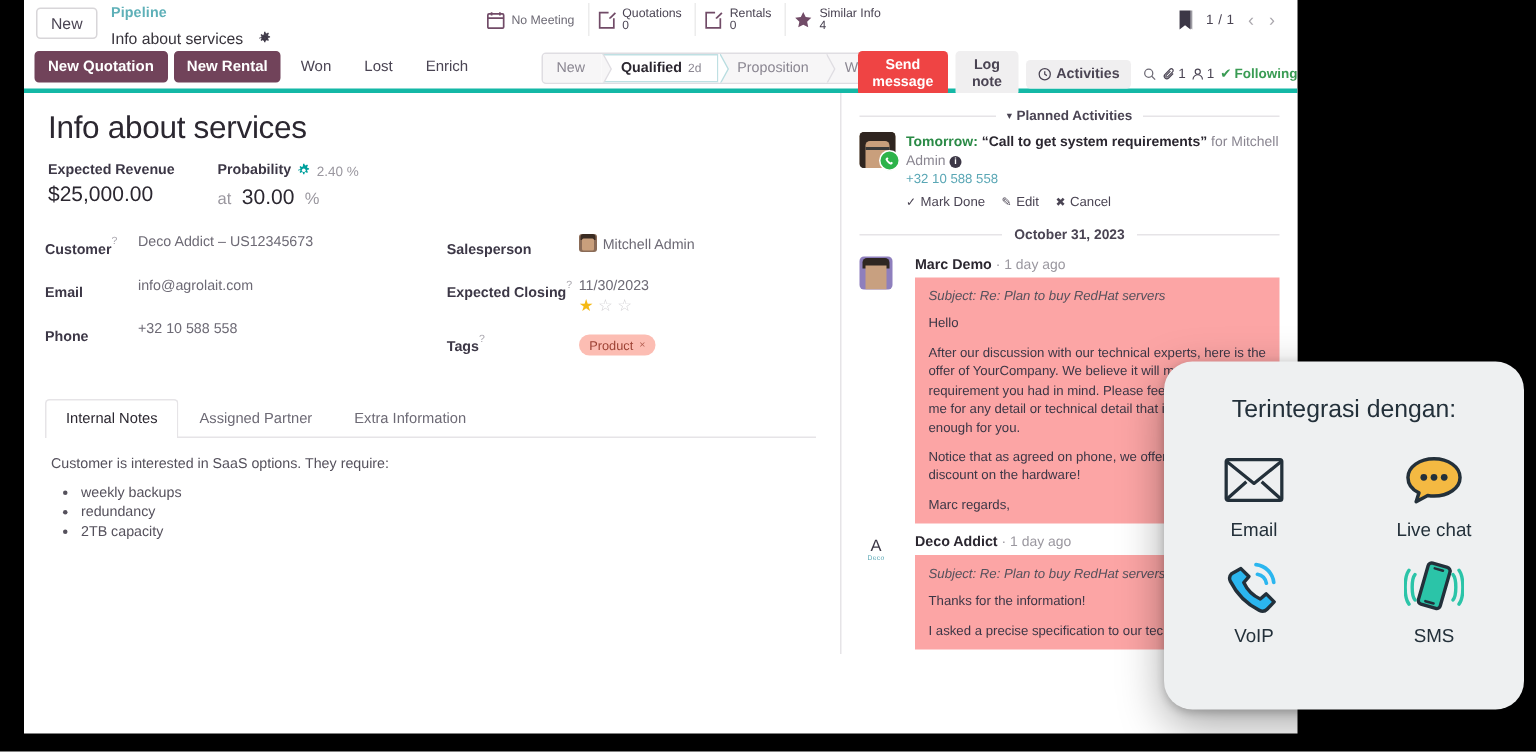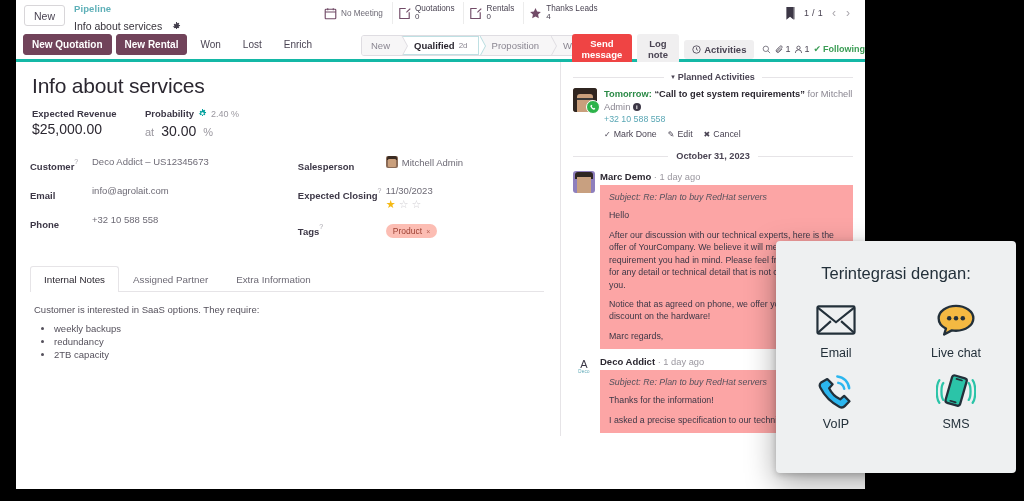--- a/index.html
+++ b/index.html
@@ -173,40 +173,40 @@
     color:#fff;font-size:6px;text-align:center;line-height:8px;font-weight:700;vertical-align:1px;}
   .act-phone{font-size:8.8px;color:#5aa7b5;margin-top:1px;}
   .act-links{display:flex;gap:11px;margin-top:5px;}
   .act-link{font-size:8.8px;color:#4a4453;display:flex;align-items:center;gap:3px;cursor:pointer;}
   .act-link .gl{font-size:8px;}
 
   .date-sep{display:flex;align-items:center;gap:8px;padding:12px 12px 6px 12px;}
   .date-sep .line{flex:1;height:1px;background:#e6e4e7;}
   .date-sep .txt{font-size:9.2px;font-weight:700;color:#4a4453;}
 
-  .msg{display:flex;gap:5px;padding:4px 12px 0 12px;}
+  .msg{display:flex;gap:15px;padding:4px 12px 0 12px;}
   .msg-av{width:22px;height:22px;flex:0 0 auto;border-radius:3px;overflow:hidden;position:relative;}
   .msg-av.marc{background:#8e7fbd;}
   .msg-av.marc .h{position:absolute;left:2px;top:1px;right:2px;height:7px;background:#2e2622;border-radius:3px 3px 0 0;}
   .msg-av.marc .f{position:absolute;left:4px;top:6px;right:4px;bottom:0;background:#c8a080;}
   .msg-av.deco{background:#fff;display:flex;align-items:center;justify-content:center;flex-direction:column;}
   .msg-av.deco .d1{font-size:11px;color:#3c3746;line-height:9px;}
   .msg-av.deco .d2{font-size:4.5px;color:#5aa7b5;letter-spacing:.2px;}
   .msg-body{flex:1;min-width:0;}
   .msg-head{font-size:9.3px;color:#9a979f;}
   .msg-author{font-size:9.5px;font-weight:700;color:#2b2730;}
   .msg-bubble{background:#fca5a5;margin-top:3px;padding:7px 9px;}
   .msg-subject{font-size:8.8px;font-style:italic;color:#55515c;margin:0 0 7px 0;}
   .msg-p{font-size:8.8px;color:#3c3746;margin:0 0 7px 0;line-height:1.42;}
   .msg-p:last-child{margin-bottom:0;}
 
   
   .overlay-card{
     position:absolute;left:776px;top:241px;width:240px;height:232px;
-    background:#eef0f1;border-radius:4px;
+    background:#eef0f1;border-radius:19px;
     box-shadow:0 10px 30px rgba(0,0,0,.35), 0 2px 6px rgba(0,0,0,.2);
   }
   .ov-title{font-size:16.5px;color:#23303a;text-align:center;margin:23px 0 0 0;font-weight:400;}
   .ov-grid{display:grid;grid-template-columns:1fr 1fr;row-gap:10px;margin-top:16px;}
   .ov-cell{display:flex;flex-direction:column;align-items:center;gap:5px;}
   .ov-ico{height:42px;display:flex;align-items:center;justify-content:center;}
   .ov-ico svg{display:block;}
   .ov-label{font-size:12.5px;color:#23303a;}
 </style>
 </head>
@@ -269,21 +269,21 @@
           </span>
         </div>
 
         <div class="stat-btn">
           <span class="stat-ico">
             <svg viewBox="0 0 16 16" fill="#714b67">
                 <path d="M8 1.2l2 4.2 4.6.6-3.4 3.2.9 4.6L8 11.6 3.9 13.8l.9-4.6L1.4 6l4.6-.6z"></path>
               </svg>
           </span>
           <span class="stat-txt">
-            <span class="stat-label">Thanks Leads</span>
+            <span class="stat-label">Similar Info</span>
             <span class="stat-value">4</span>
           </span>
         </div>
 
       </div>
 
       <div class="pager">
         <span class="pager-ico">
           <svg viewBox="0 0 12 16" fill="#3c3746">
               <path d="M1.5 1h8v14l-4-3.2L1.5 15z"></path>

